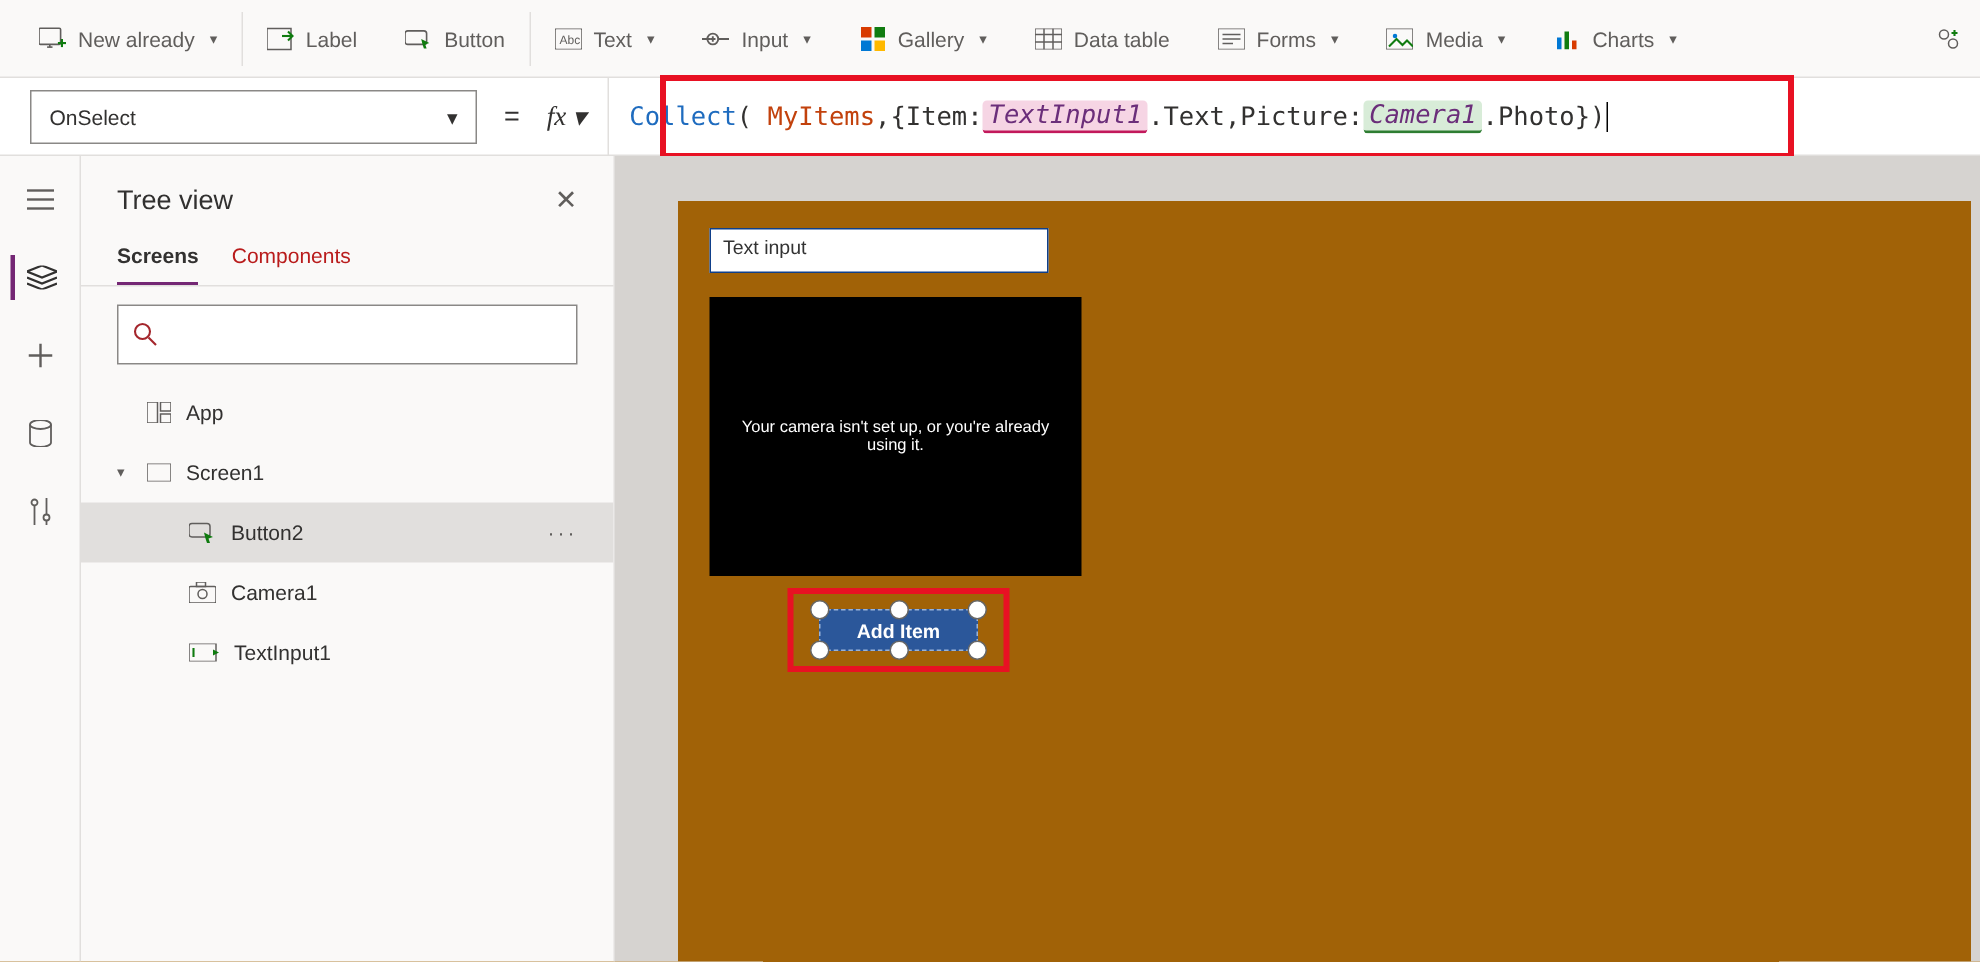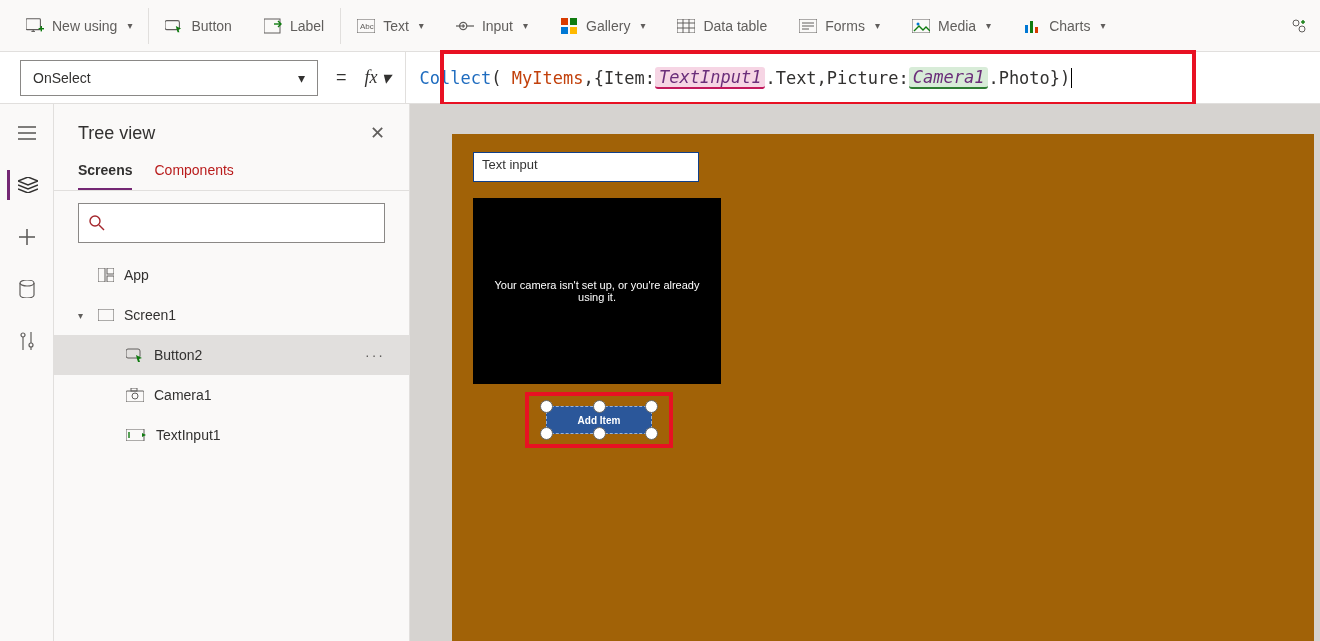--- a/index.html
+++ b/index.html
@@ -53,21 +53,21 @@
   .tree-item.selected { background:#e1dfdd; }
   .tree-item .more { margin-left:auto; letter-spacing:2px; color:#605e5c; }
   .tree-item .chev { font-size:10px; width:10px; color:#605e5c;}
 
   
   .canvas-area { flex:1; background:#d6d3d0; position:relative; overflow:hidden; }
   .screen { position:absolute; left:42px; top:30px; width:862px; height:554px; background:#a16207; }
   .ti { position:absolute; left:21px; top:18px; width:226px; height:30px; border:1.5px solid #0f3f8a; padding:4px 8px; font-size:13px; color:#333; background:#fff; }
   .cam { position:absolute; left:21px; top:64px; width:248px; height:186px; background:#000; color:#fff; display:flex; align-items:center; justify-content:center; font-size:11px; text-align:center; padding:0 10px;}
   .btnwrap { position:absolute; left:73px; top:258px; width:148px; height:56px; border:4px solid #e81123; display:flex; align-items:center; justify-content:center;}
-  .addbtn { width:106px; height:28px; background:#2b579a; color:#fff; border:1px dashed #9ab3d9; font-size:10px; font-weight:600; display:flex; align-items:center; justify-content:center; position:relative;}
+  .addbtn { width:106px; height:28px; background:#2b579a; color:#fff; border:1px dashed #9ab3d9; font-size:13px; font-weight:600; display:flex; align-items:center; justify-content:center; position:relative;}
   .handle { position:absolute; width:13px; height:13px; background:#fff; border:1px solid #666; border-radius:50%; }
   .h-tl{top:-7px;left:-7px}.h-tc{top:-7px;left:50%;margin-left:-6px}.h-tr{top:-7px;right:-7px}
   .h-bl{bottom:-7px;left:-7px}.h-bc{bottom:-7px;left:50%;margin-left:-6px}.h-br{bottom:-7px;right:-7px}
 
   .close-x { font-size:18px; color:#605e5c; cursor:pointer; }
   svg { display:block; }
 </style>
 </head>
 <body>
 
@@ -75,42 +75,42 @@
   <div class="toolbar-item">
     <span class="icon">
       <svg width="20" height="16" viewBox="0 0 20 16">
           <rect x="0" y="0" width="16" height="12" rx="1" fill="none" stroke="#605e5c" stroke-width="1.2"></rect>
           <line x1="6" y1="14" x2="10" y2="14" stroke="#605e5c" stroke-width="1.2"></line>
           <line x1="8" y1="12" x2="8" y2="14" stroke="#605e5c" stroke-width="1.2"></line>
           <line x1="14" y1="11" x2="20" y2="11" stroke="#0f7b0f" stroke-width="1.6"></line>
           <line x1="17" y1="8" x2="17" y2="14" stroke="#0f7b0f" stroke-width="1.6"></line>
         </svg>
     </span>
-    <span>New using</span>
+    <span>New already</span>
     <span class="chev">▾</span>
   </div>
   <div class="toolbar-sep"></div>
-  <div class="toolbar-item">
-    <span class="icon">
-      <svg width="20" height="16" viewBox="0 0 20 16">
-          <rect x="0" y="2" width="16" height="10" rx="2" fill="none" stroke="#605e5c" stroke-width="1.2"></rect>
-          <path d="M12 8 L18 11 L15 12 L16 15 L14 15 L13 12 Z" fill="#0f7b0f"></path>
-        </svg>
-    </span>
-    <span>Button</span>
-  </div>
   <div class="toolbar-item">
     <span class="icon">
       <svg width="18" height="16" viewBox="0 0 18 16">
           <rect x="0" y="1" width="16" height="14" fill="none" stroke="#605e5c" stroke-width="1"></rect>
           <path d="M14 3 L17 6 L14 9" fill="none" stroke="#0f7b0f" stroke-width="1.4"></path>
           <line x1="10" y1="6" x2="17" y2="6" stroke="#0f7b0f" stroke-width="1.4"></line>
         </svg>
     </span>
     <span>Label</span>
+  </div>
+  <div class="toolbar-item">
+    <span class="icon">
+      <svg width="20" height="16" viewBox="0 0 20 16">
+          <rect x="0" y="2" width="16" height="10" rx="2" fill="none" stroke="#605e5c" stroke-width="1.2"></rect>
+          <path d="M12 8 L18 11 L15 12 L16 15 L14 15 L13 12 Z" fill="#0f7b0f"></path>
+        </svg>
+    </span>
+    <span>Button</span>
   </div>
   <div class="toolbar-sep"></div>
   <div class="toolbar-item">
     <span class="icon">
       <svg width="18" height="14" viewBox="0 0 18 14">
           <rect x="0" y="0" width="18" height="14" rx="1" fill="none" stroke="#605e5c" stroke-width="1"></rect>
           <text x="3" y="10" font-size="8" fill="#605e5c">Abc</text>
         </svg>
     </span>
     <span>Text</span>

